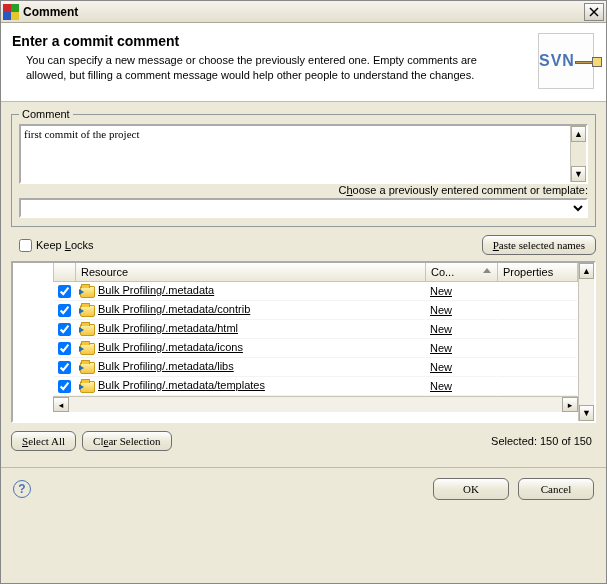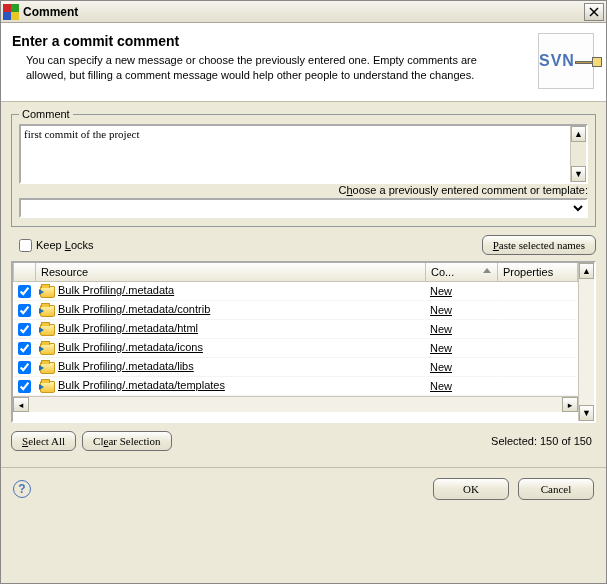--- a/index.html
+++ b/index.html
@@ -82,21 +82,21 @@
   padding: 3px 10px;
   cursor:pointer;
   border-radius:6px;
 }
 .grid-wrap {
   border: 2px inset #fff;
   background:#fff;
   height:162px;
   display:flex;
 }
-.grid-main { flex:1; overflow:hidden; }
+.grid-main { flex:1; overflow:hidden;padding-left:40px; }
 .grid-scroll { width:16px; background:#ece9d8; border-left:1px solid #c7c5b8; display:flex; flex-direction:column;}
 .grid-scroll .scroll-btn { height:16px;}
 .grid-scroll .track { flex:1; background:#f3f1e7;}
 table.grid { width:100%; border-collapse:collapse; table-layout:fixed;}
 table.grid th {
   background: linear-gradient(to bottom,#fefefe,#ebe8d7);
   border: 1px solid #c7c5b8;
   border-top:none;
   font-weight:normal;
   text-align:left;

